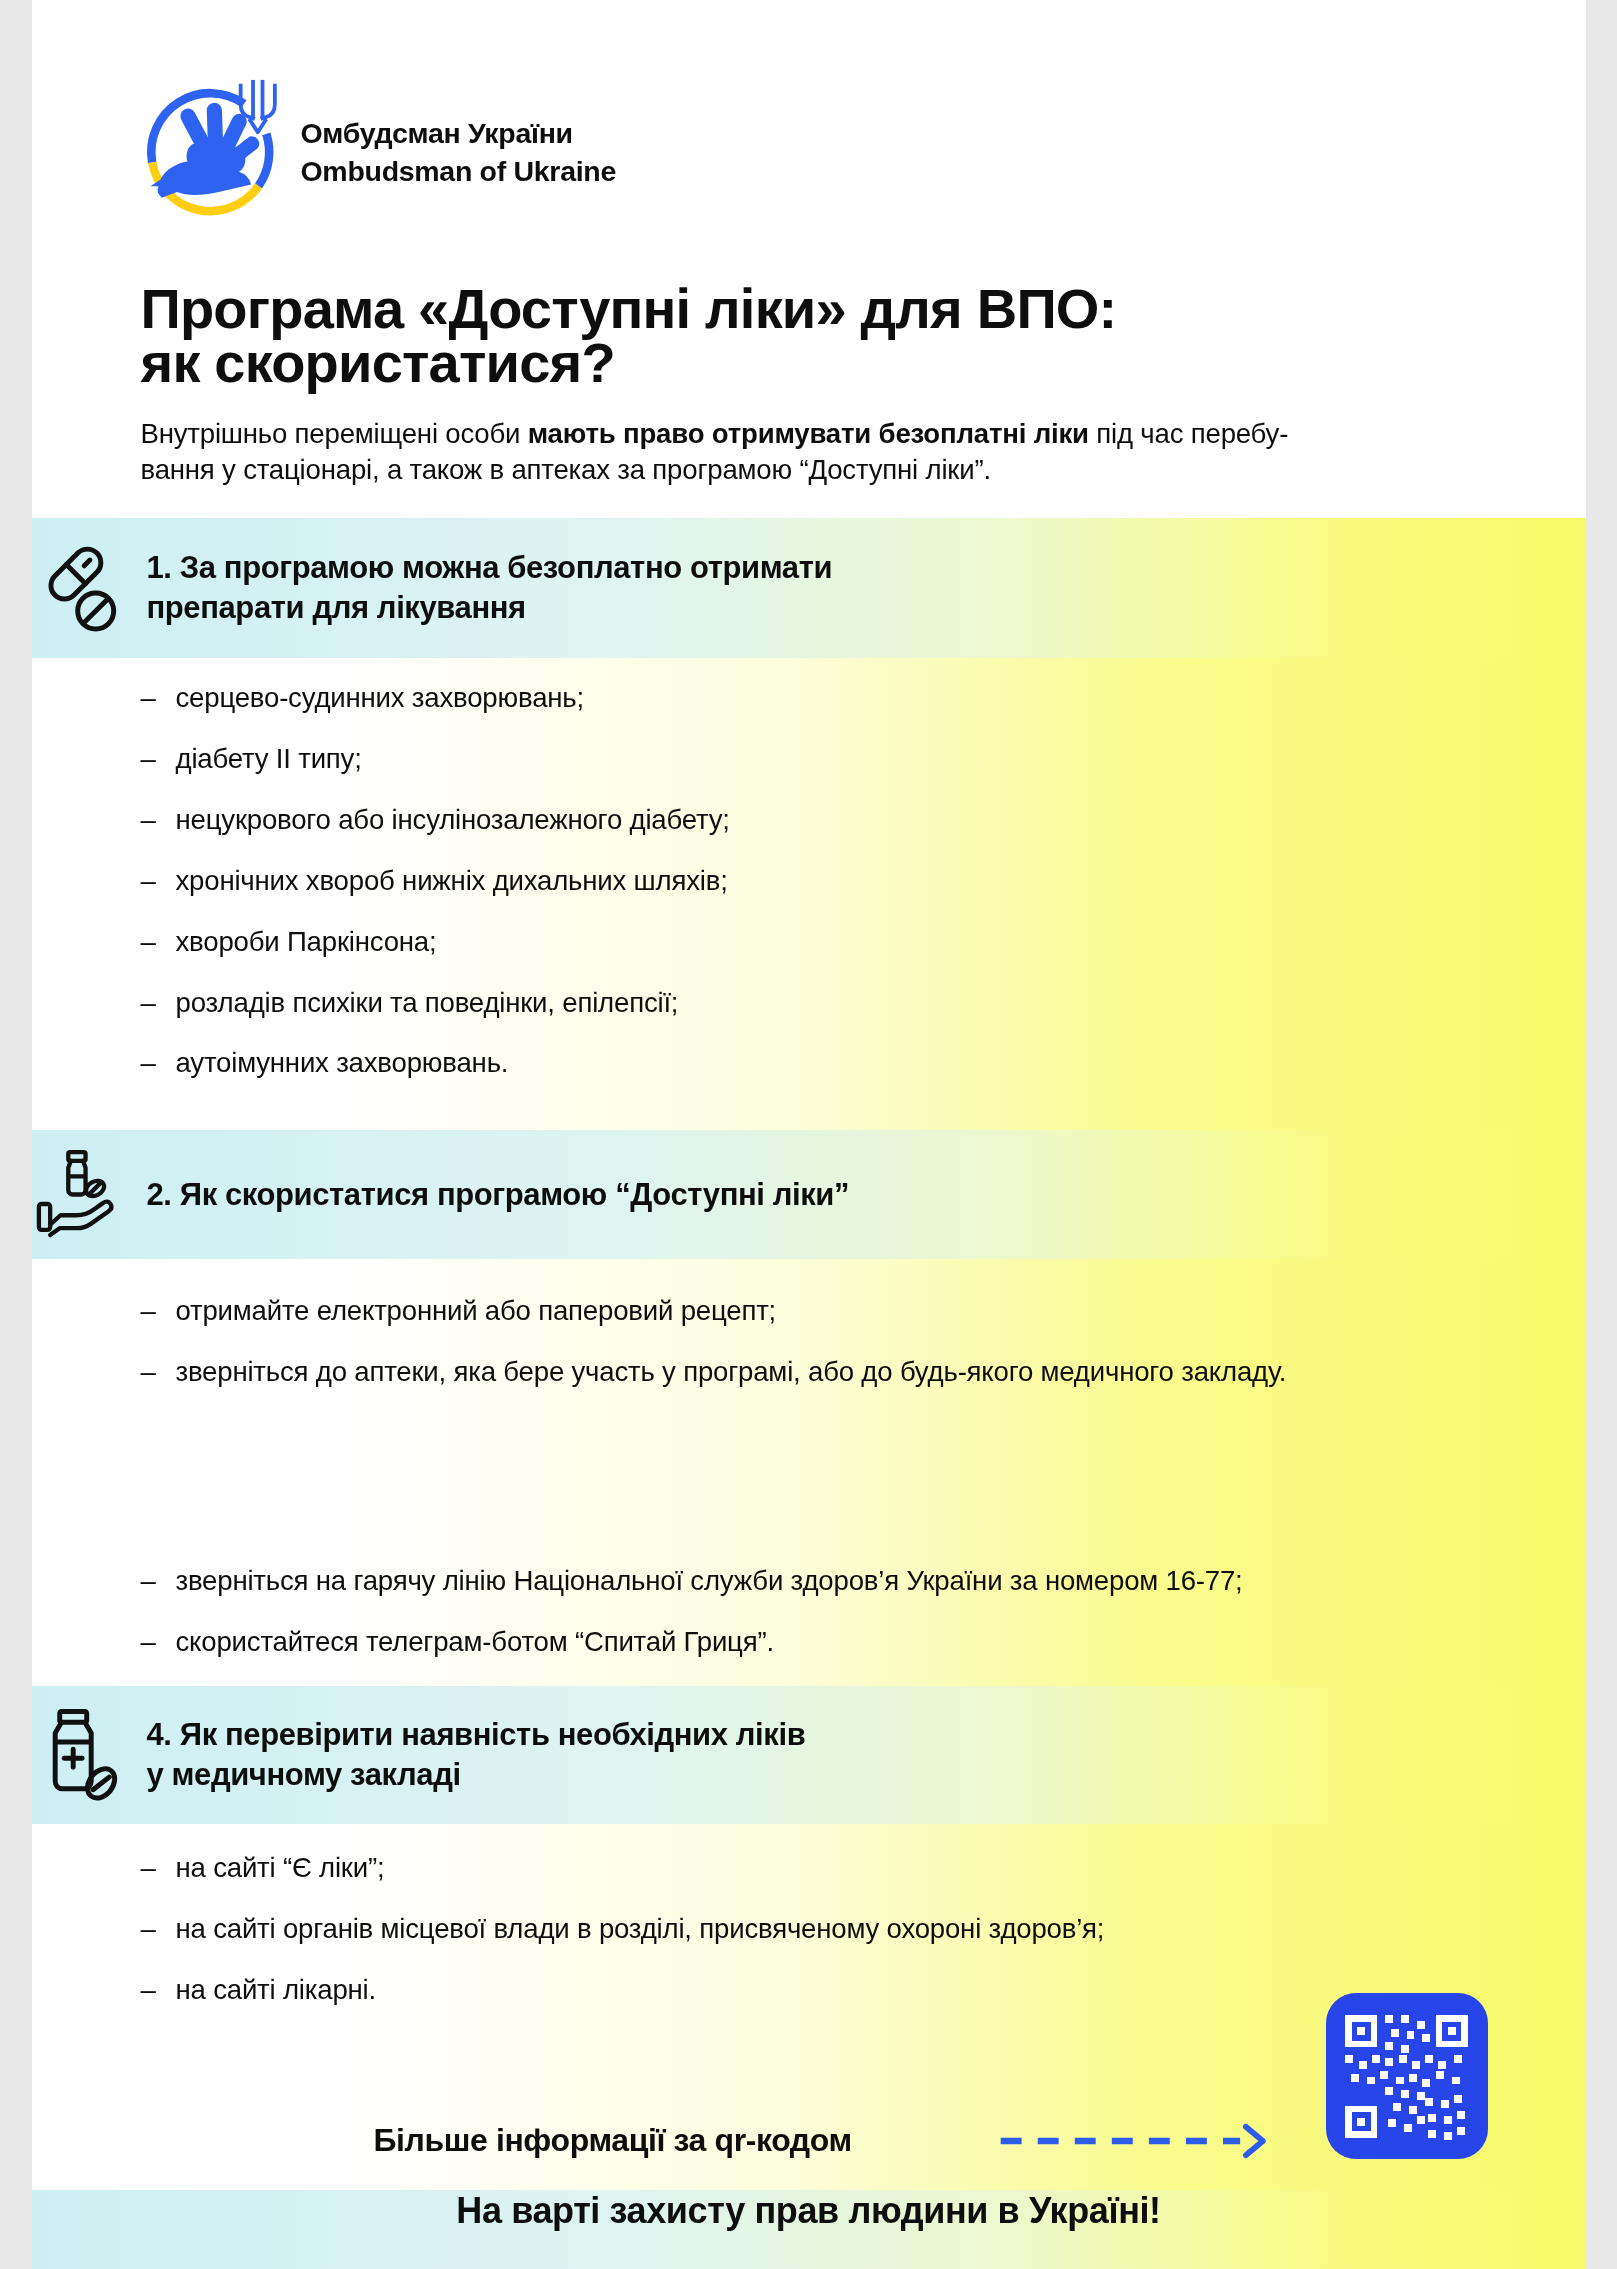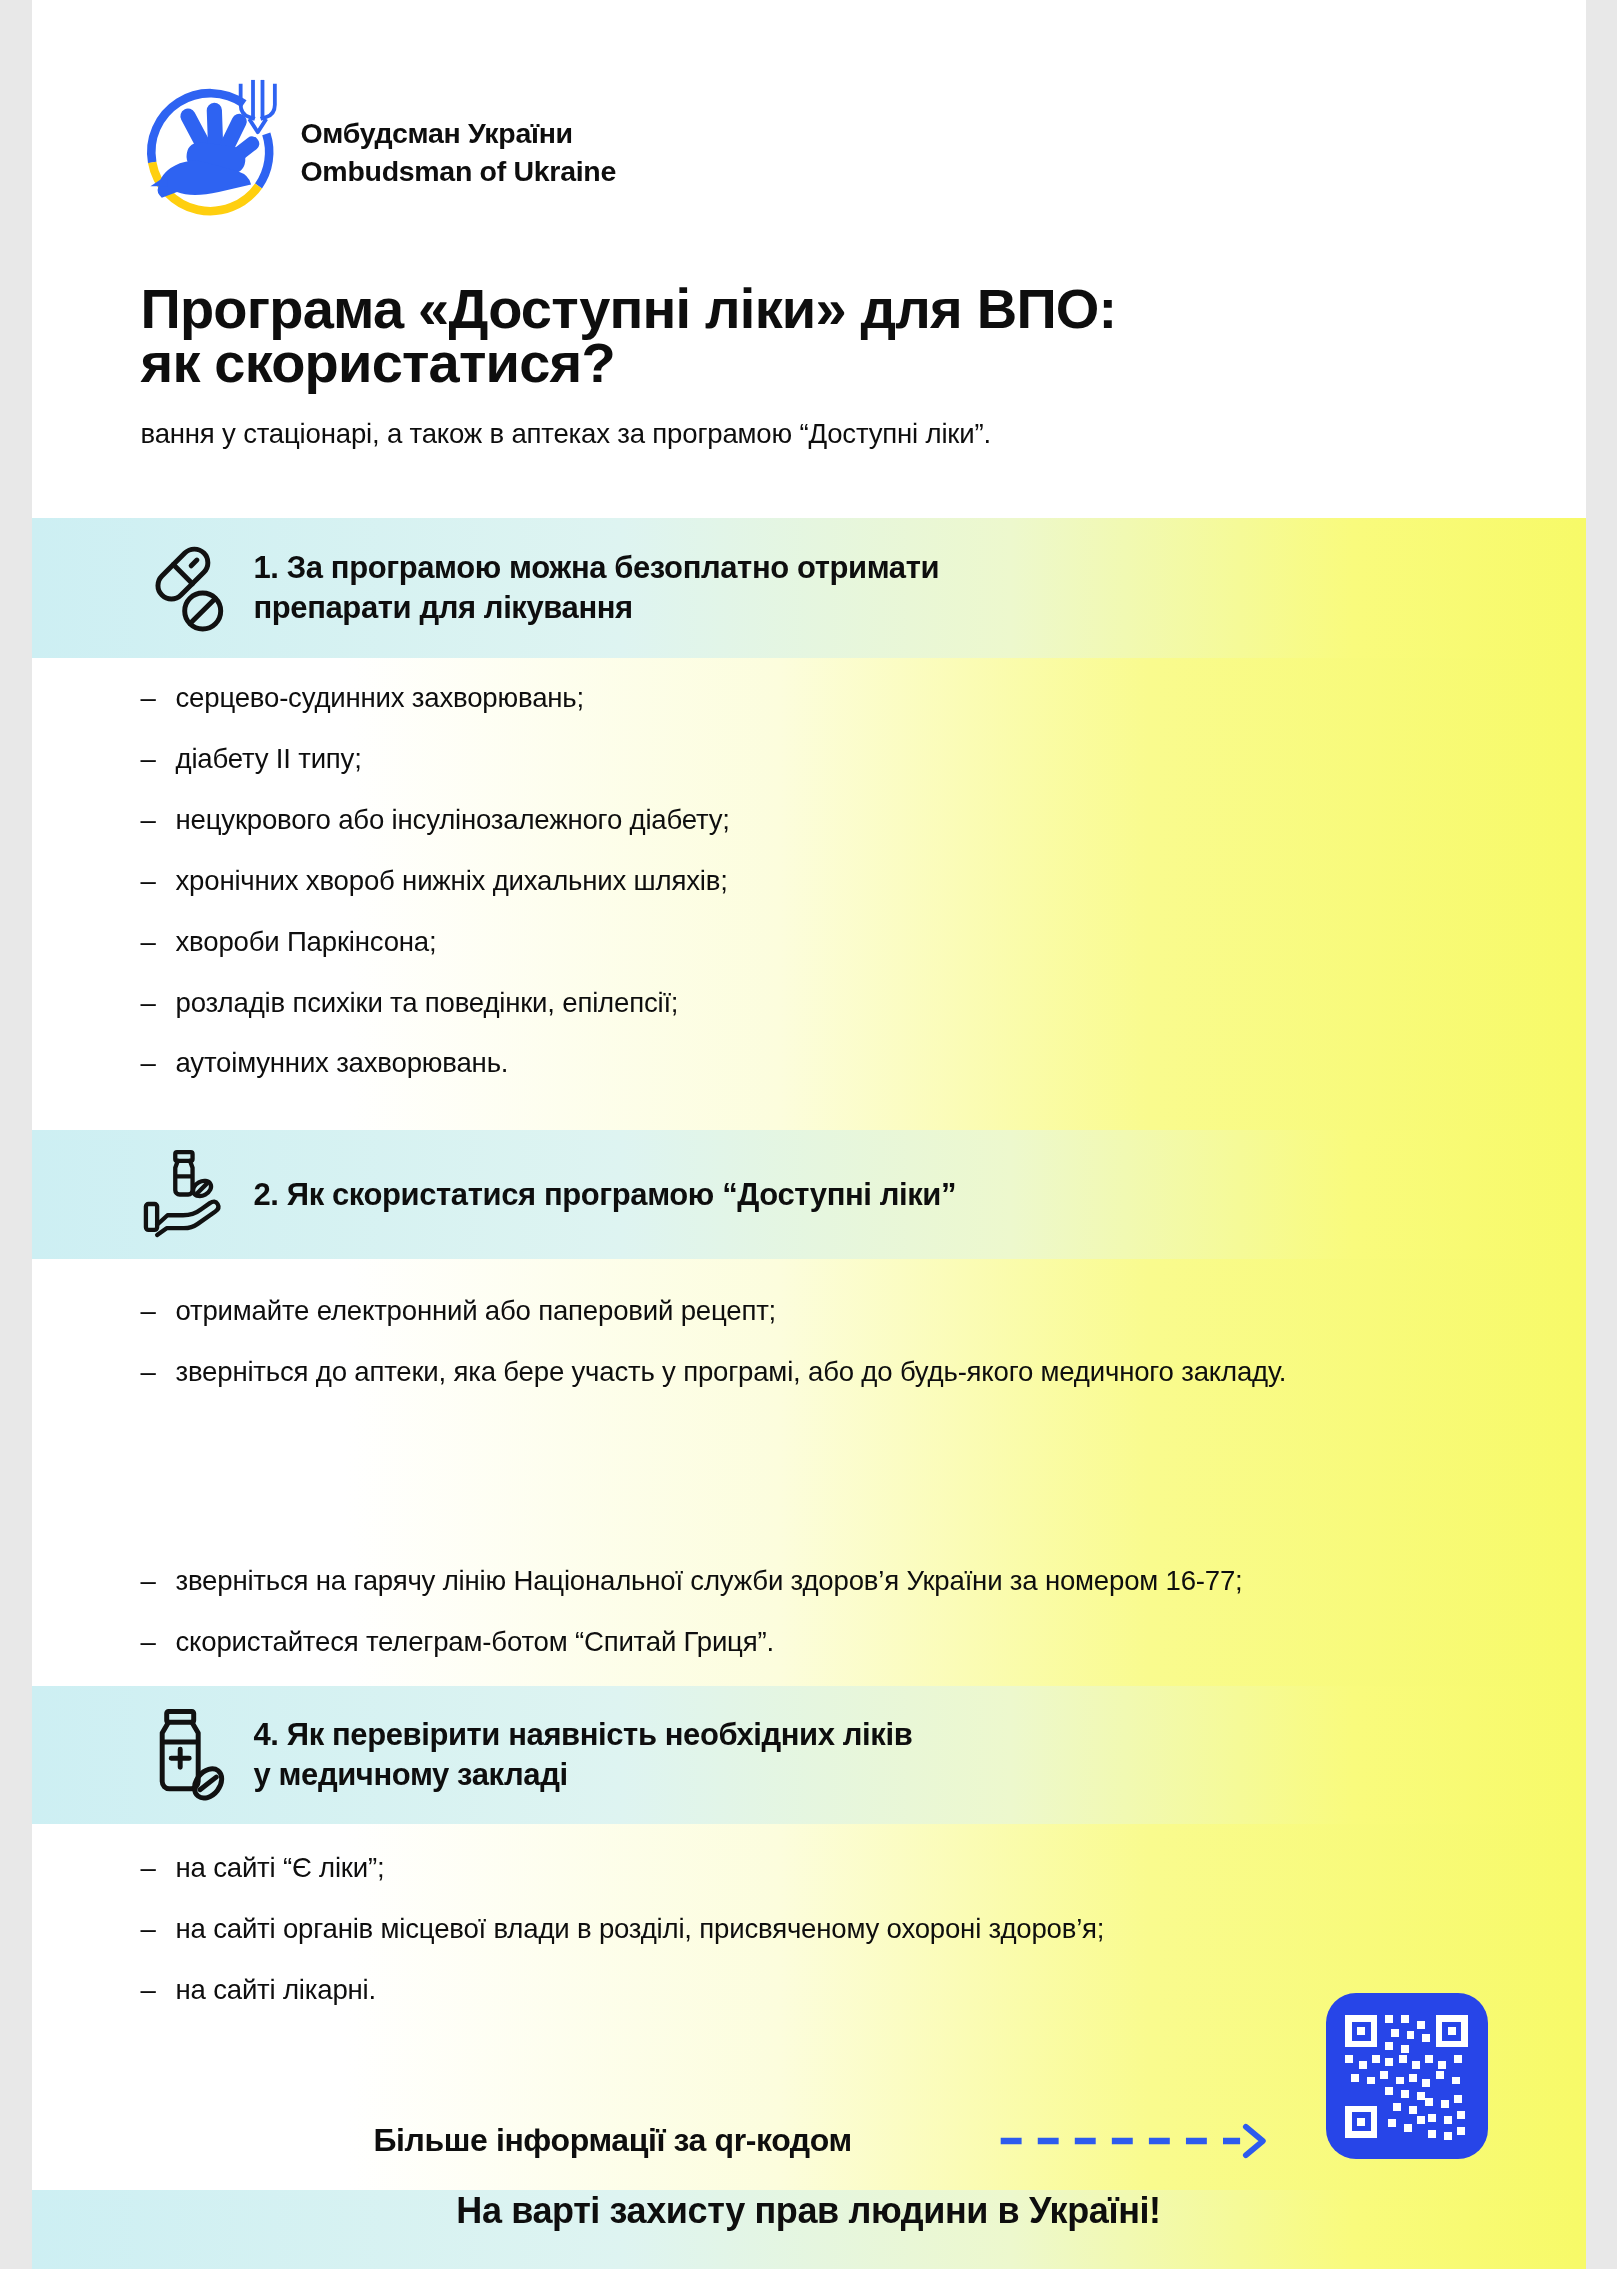--- a/index.html
+++ b/index.html
@@ -10,21 +10,21 @@
     color:#0e0e0e;
   }
   .lower-bg{
     position:absolute;left:0;right:0;top:518px;bottom:0;
     background:linear-gradient(90deg,#ffffff 0%,#ffffff 20%,#fcfddd 48%,#f9fb8e 72%,#f7fa68 100%);
   }
   .band{
     position:absolute;left:0;right:0;
     background:linear-gradient(90deg,#cdeff3 0%,#def4f1 38%,#edf8cd 63%,#f9fb7d 85%,#f7fa68 100%);
     display:flex;align-items:center;box-sizing:border-box;
-    padding-left:107px;gap:20px;
+    gap:20px;
   }
   .band-icon{width:95px;display:flex;align-items:center;justify-content:center;flex:0 0 auto;}
   .band-heading{font-weight:bold;font-size:31px;line-height:40px;letter-spacing:-0.4px;}
   .logo-wrap{position:absolute;left:107px;top:76px;display:flex;align-items:flex-start;}
   .logo-text{position:absolute;left:269px;top:114px;font-weight:bold;font-size:28.5px;line-height:38px;letter-spacing:-0.3px;}
   .page-title{position:absolute;left:109px;top:282px;font-weight:bold;font-size:56px;line-height:54px;letter-spacing:-0.8px;}
   .intro{position:absolute;left:109px;top:416px;font-size:27.6px;line-height:36px;letter-spacing:-0.2px;}
   .intro b{font-weight:bold;}
   .bullet{
     position:absolute;left:109px;display:flex;align-items:flex-start;
@@ -82,20 +82,21 @@
     <div>Омбудсман України</div>
     <div>Ombudsman of Ukraine</div>
   </div>
 
   <div class="page-title">
     <div>Програма «Доступні ліки» для ВПО:</div>
     <div>як скористатися?</div>
   </div>
 
   <div class="intro">
+    <div><span>Внутрішньо переміщені особи </span><b>мають право отримувати безоплатні ліки</b><span> під час перебу-</span></div>
     <div>вання у стаціонарі, а також в аптеках за програмою “Доступні ліки”.</div>
   </div>
 
   <div class="band" style="top:518px;height:140px;">
     <div class="band-icon">
       <svg width="91" height="99" viewBox="0 0 100 110" fill="none" stroke="#111" stroke-width="5.5" stroke-linecap="round" stroke-linejoin="round">
         <rect x="31" y="6" width="30" height="66" rx="15" transform="rotate(45 46 39)"></rect>
         <line x1="31" y1="39" x2="61" y2="39" transform="rotate(45 46 39)"></line>
         <line x1="46" y1="17" x2="46" y2="26" transform="rotate(45 46 39)"></line>
         <circle cx="68" cy="80" r="20"></circle>

